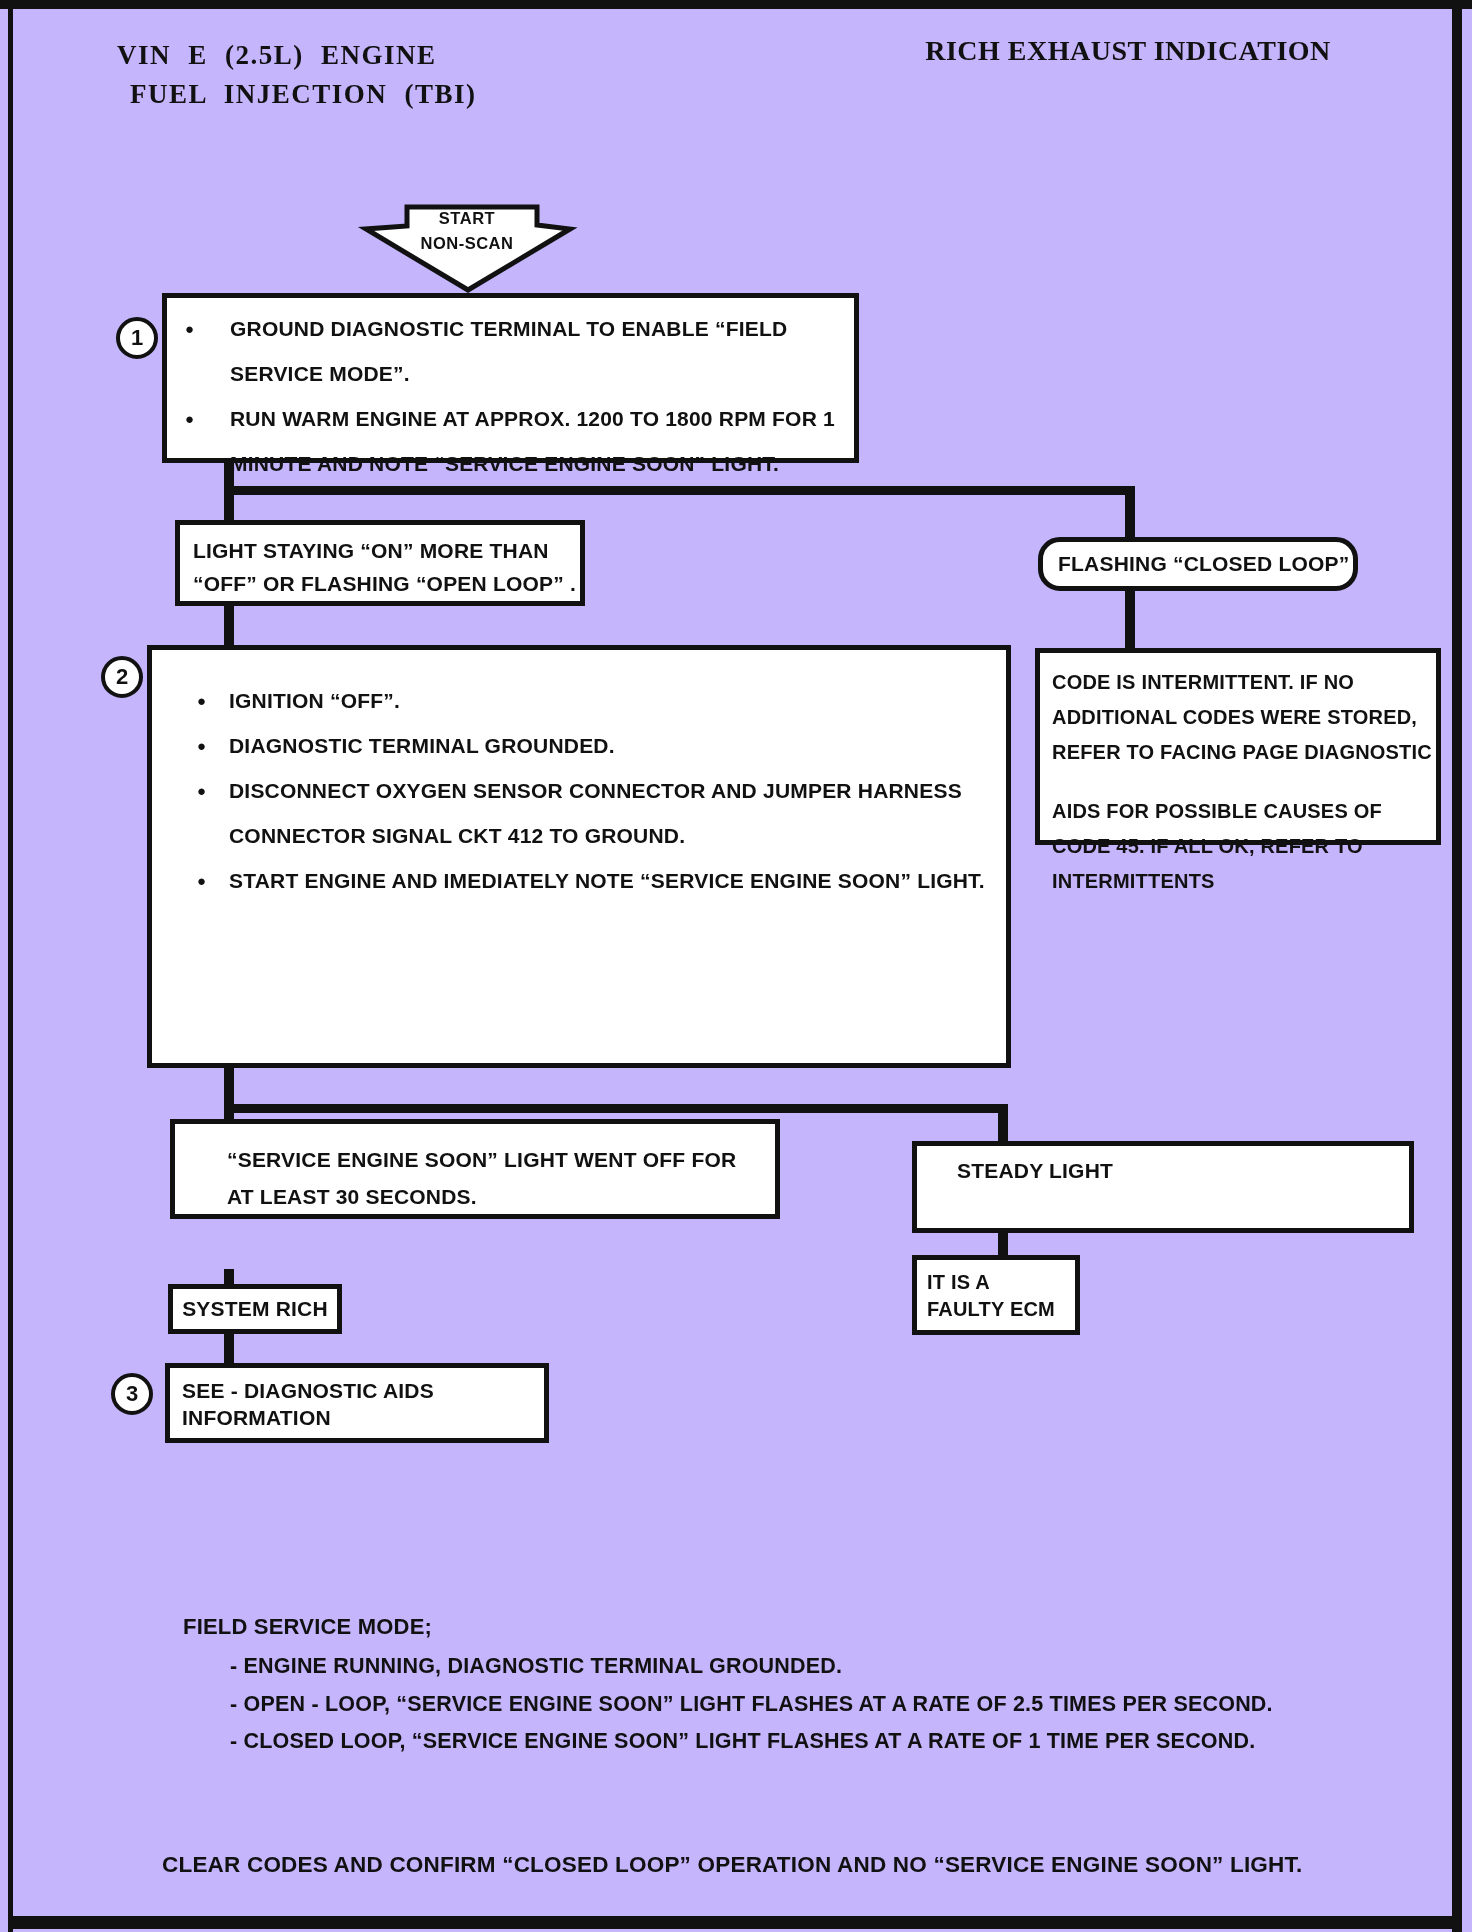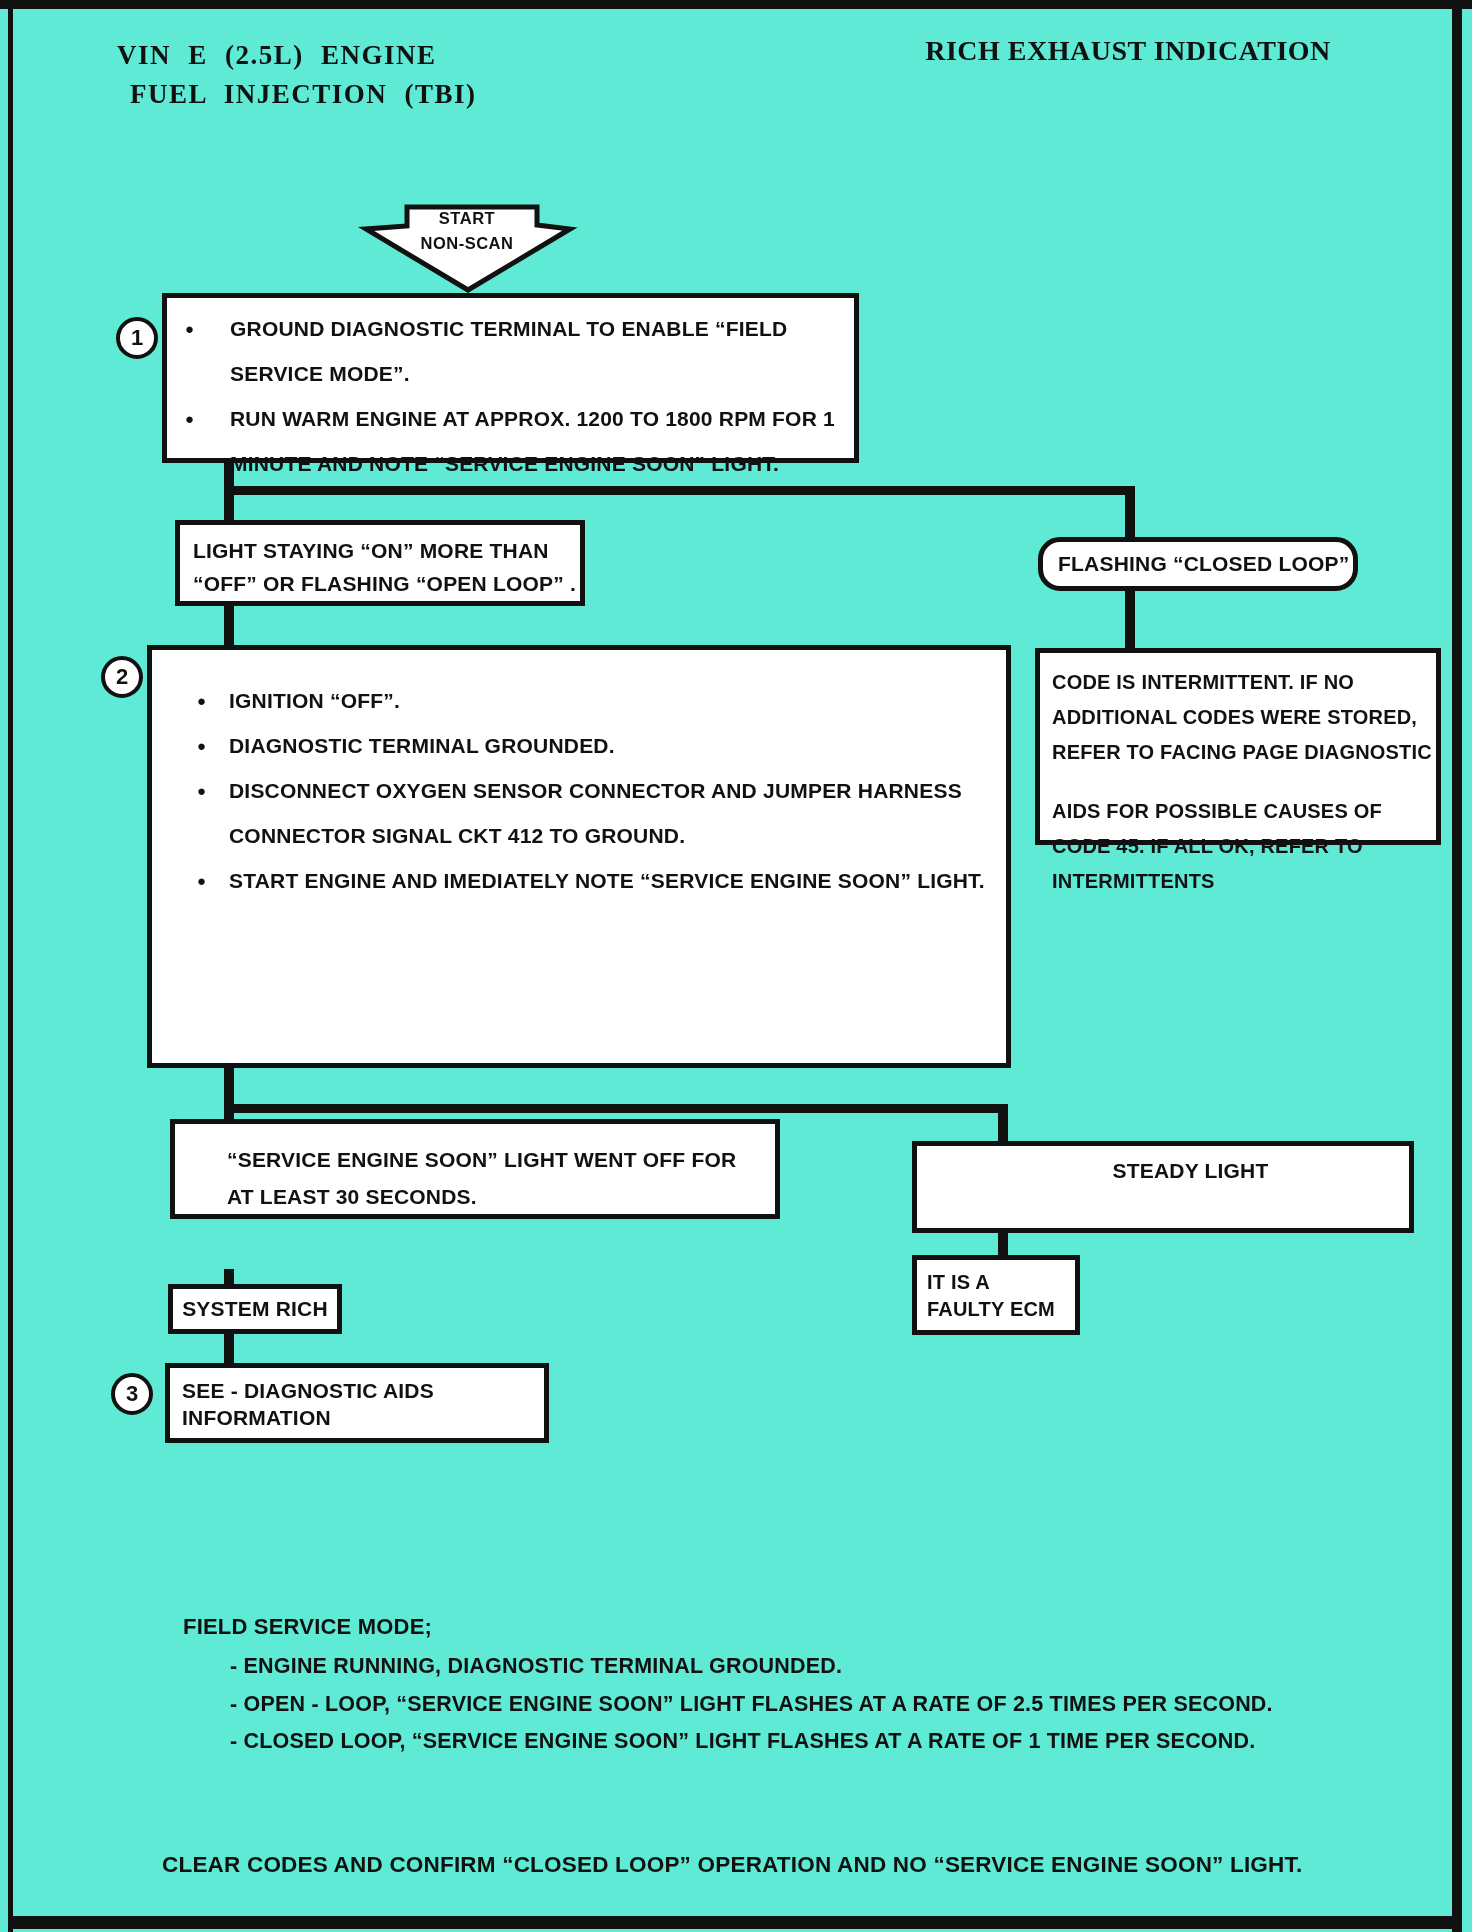--- a/index.html
+++ b/index.html
@@ -1,19 +1,19 @@
 <!DOCTYPE html>
 <html><head>
 <meta charset="utf-8">
 <style>
   html,body{margin:0;padding:0;background:#e8e8e8;}
   #page{
     position:relative;
     width:1472px;height:1932px;
-    background:#5eead4;
+    background:#c4b5fd;
     font-family:"Liberation Sans",sans-serif;
     color:#111;
     overflow:hidden;
   }
   .abs{position:absolute;}
   .box{
     position:absolute;
     border:5px solid #111;
     background:#fff;
     box-sizing:border-box;
@@ -147,21 +147,21 @@
   <div class="conn" style="left:224px;top:1066px;width:10px;height:82px;"></div>
   <div class="conn" style="left:224px;top:1104px;width:784px;height:9px;"></div>
   <div class="conn" style="left:998px;top:1104px;width:10px;height:42px;"></div>
 
   <div class="box lines" style="left:170px;top:1119px;width:610px;height:100px;padding:17px 0 0 52px;">
     <div class="fc" style="font-size:21px;line-height:37px;">“SERVICE ENGINE SOON” LIGHT WENT OFF FOR</div>
     <div class="fc" style="font-size:21px;line-height:37px;">AT LEAST 30 SECONDS.</div>
   </div>
 
   <div class="box" style="left:912px;top:1141px;width:502px;height:92px;">
-    <div class="fc nowrap" style="font-size:21px;padding:13px 0 0 55px;text-align:center;">STEADY LIGHT</div>
+    <div class="fc nowrap" style="font-size:21px;padding:13px 0 0 40px;">STEADY LIGHT</div>
   </div>
 
   <div class="conn" style="left:998px;top:1231px;width:10px;height:29px;"></div>
 
   <div class="box lines" style="left:912px;top:1255px;width:168px;height:80px;padding:9px 0 0 10px;">
     <div class="fc" style="font-size:20px;line-height:27px;">IT IS A</div>
     <div class="fc" style="font-size:20px;line-height:27px;">FAULTY ECM</div>
   </div>
 
   <div class="conn" style="left:224px;top:1269px;width:10px;height:21px;"></div>

